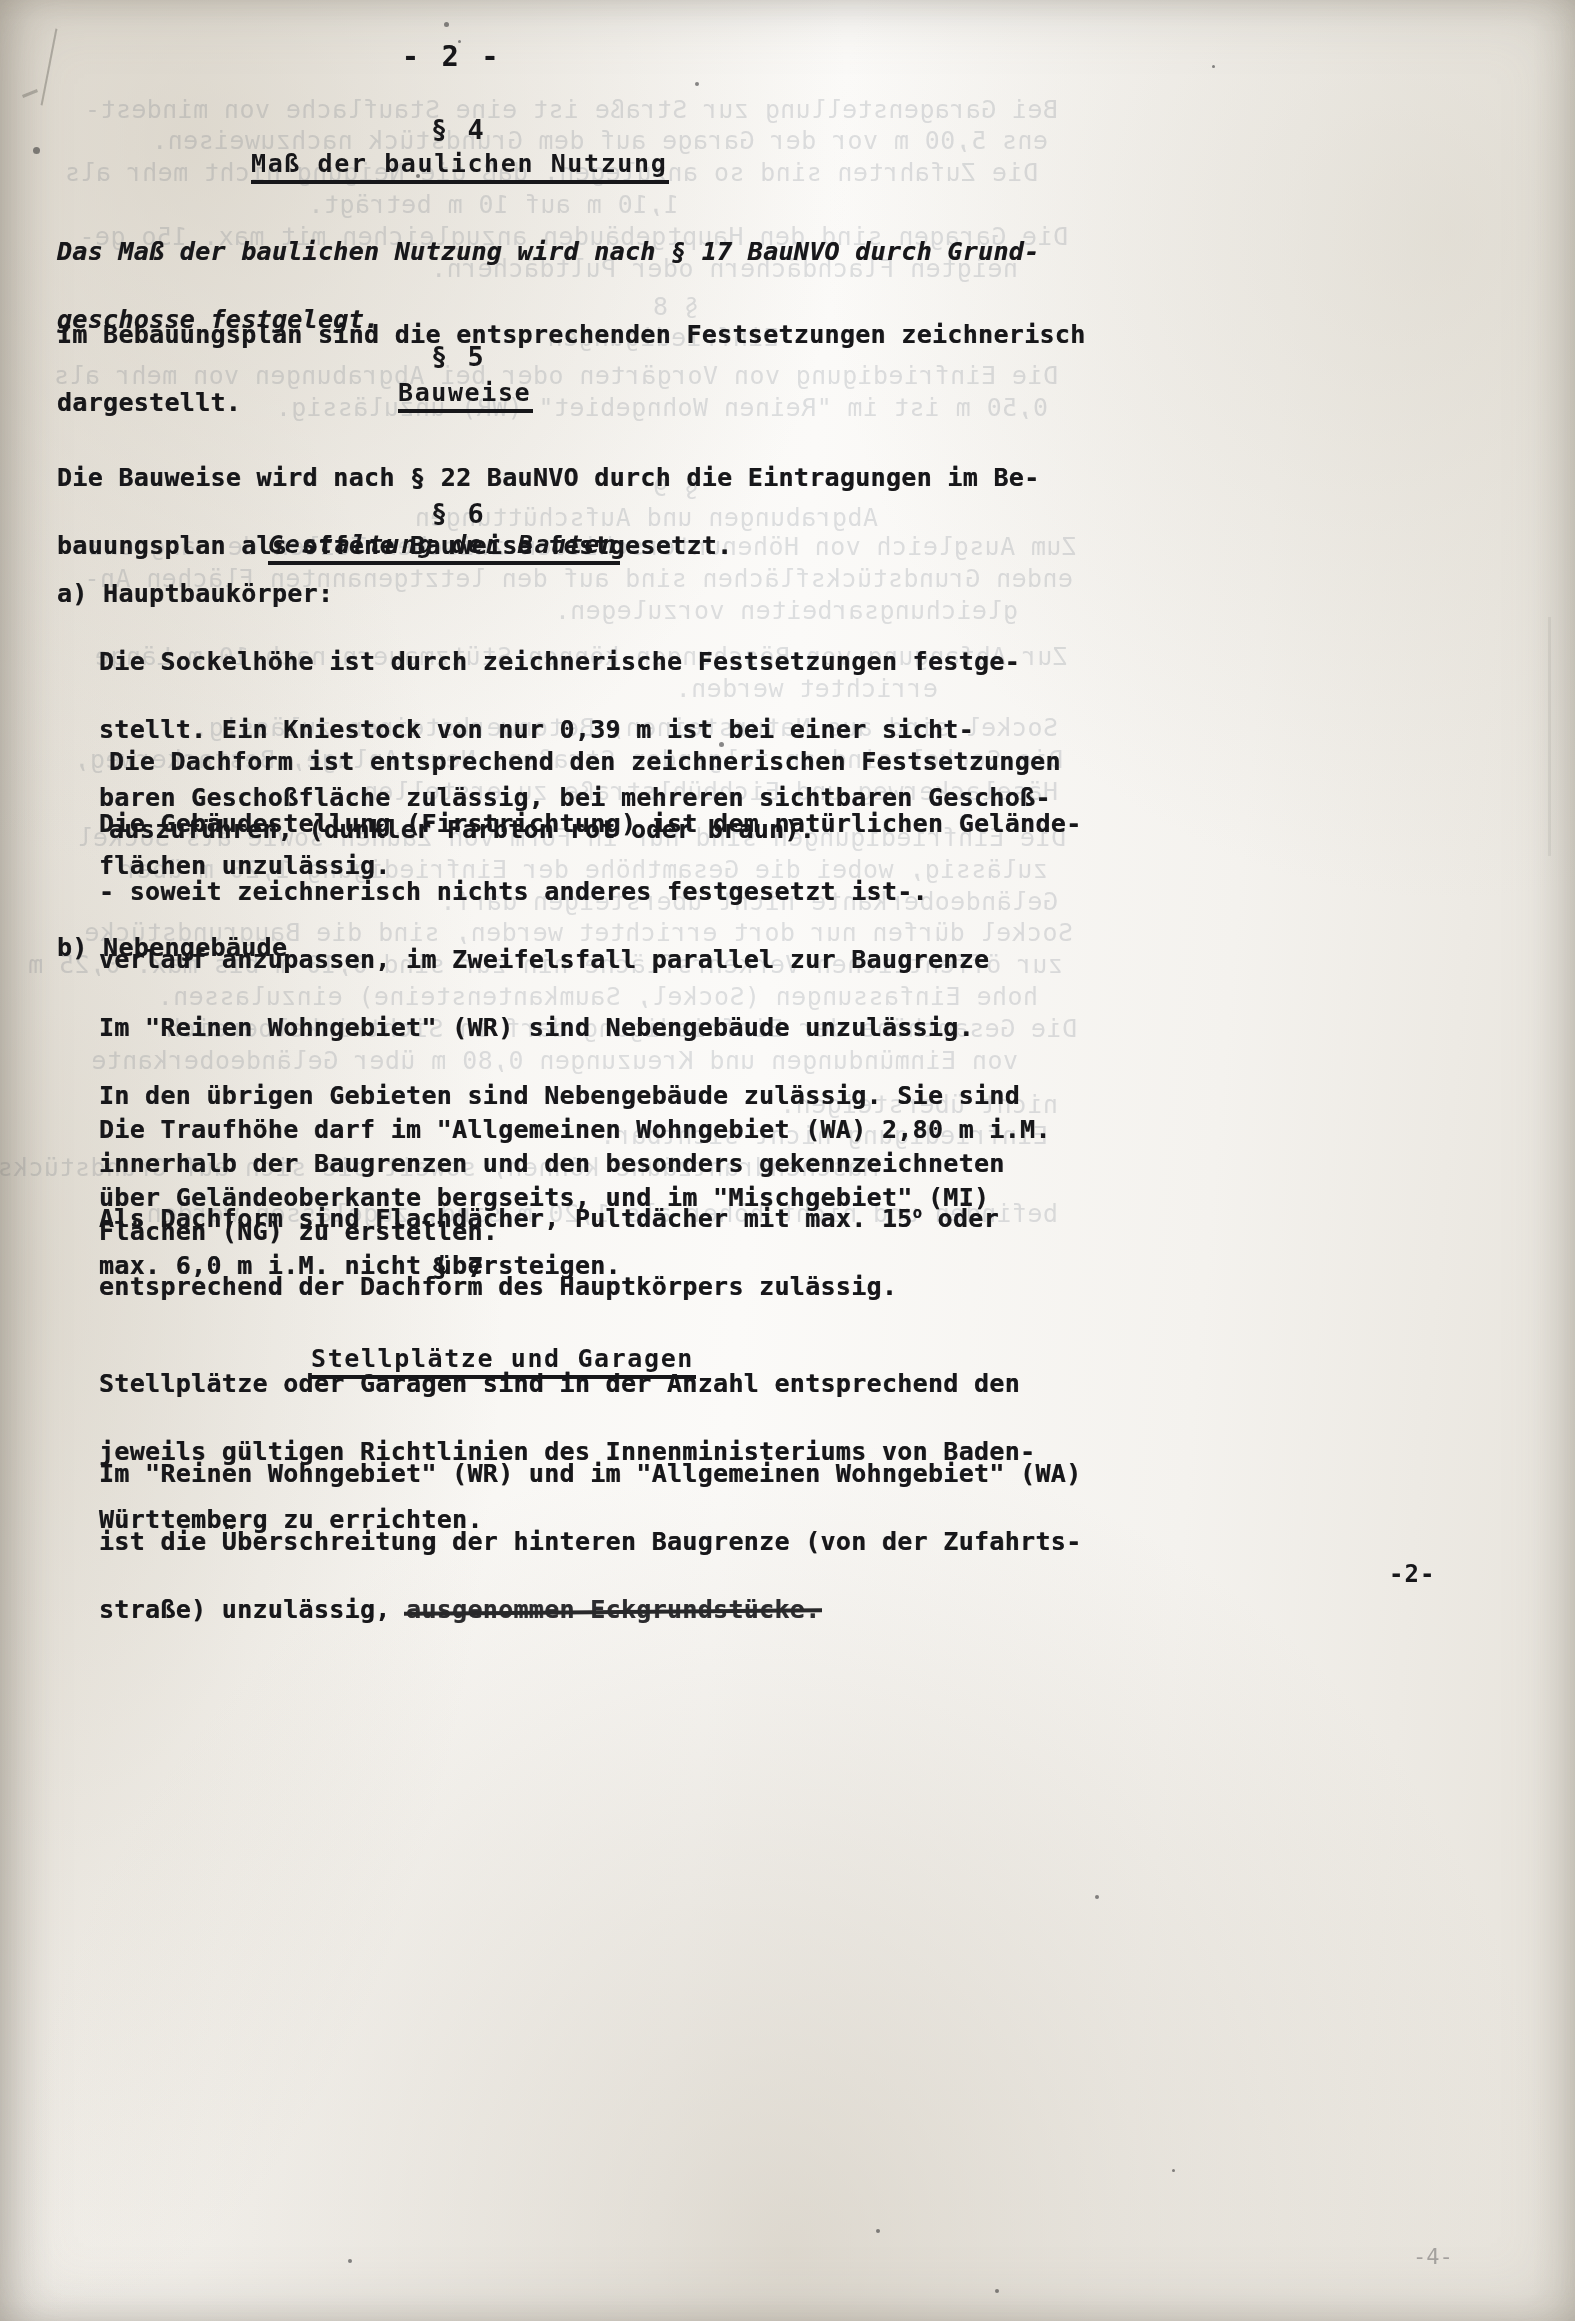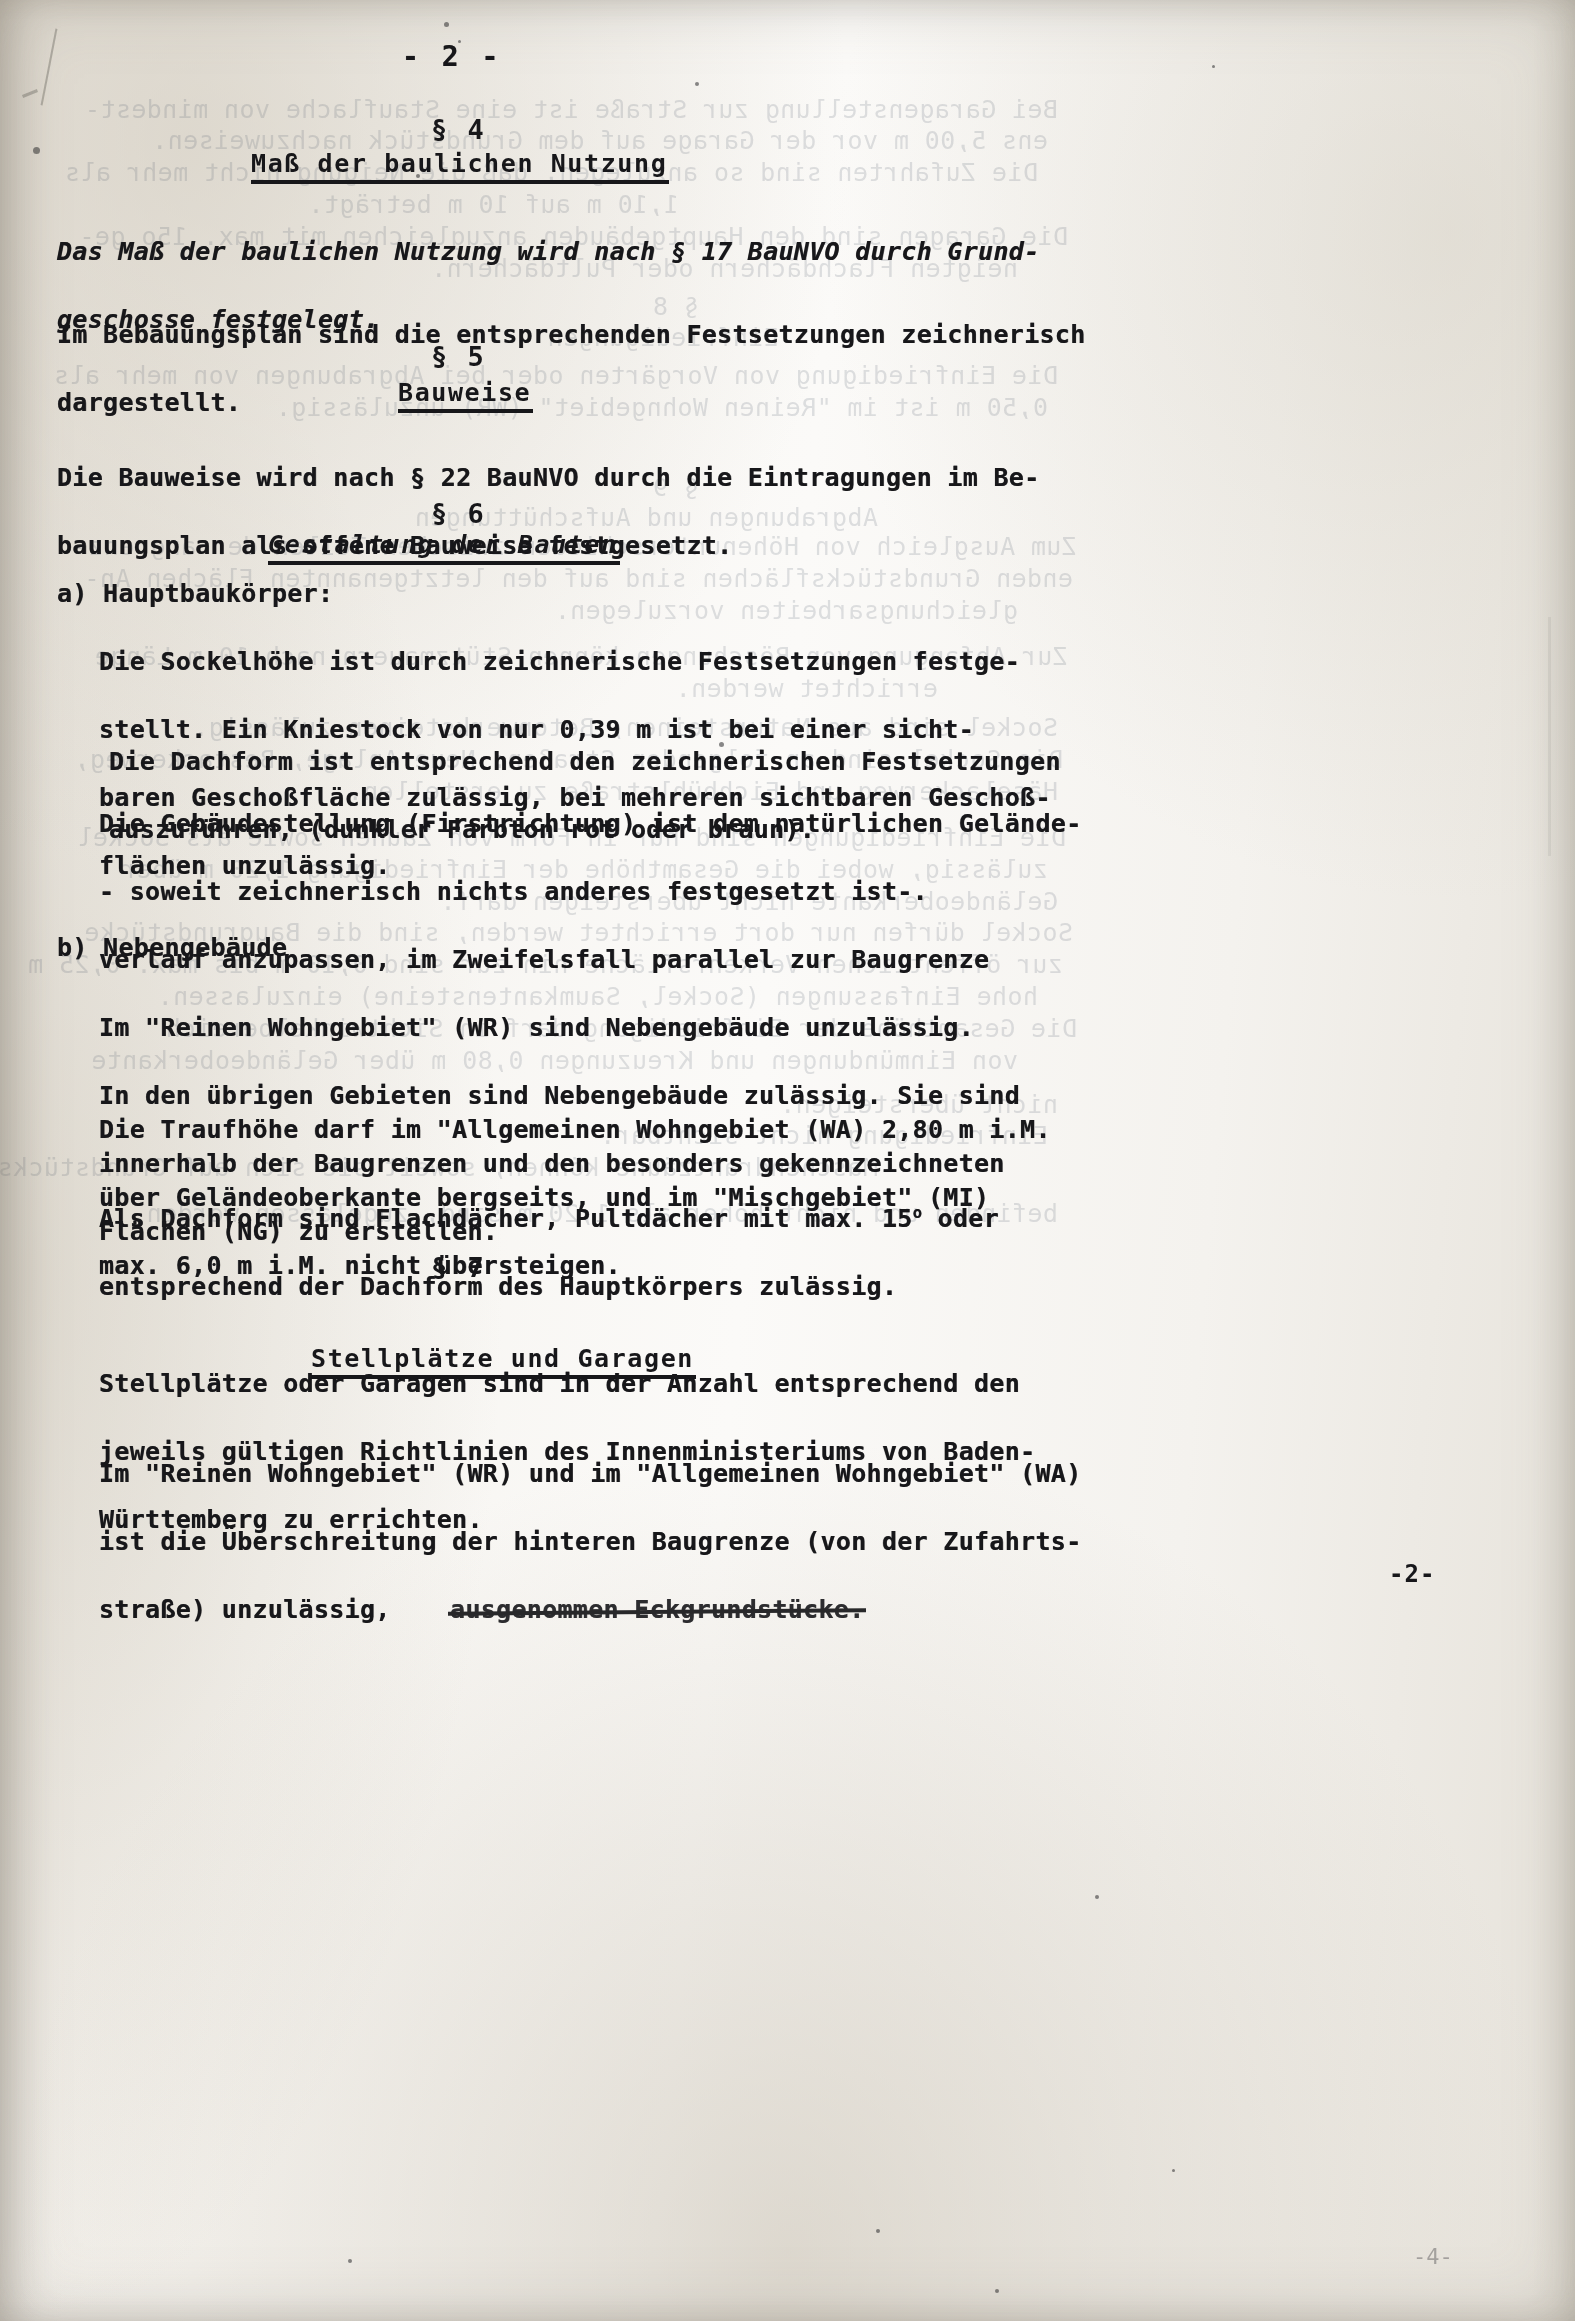--- a/index.html
+++ b/index.html
@@ -121,21 +121,20 @@
     left: 0;
     right: -2px;
     bottom: -3px;
     height: 4px;
     background: #17171a;
   }
 
   .strike {
     position: relative;
     opacity: 0.9;
-    margin-left: 44px;
   }
   .strike::after {
     content: "";
     position: absolute;
     left: -2px;
     right: -2px;
     top: 52%;
     height: 3.5px;
     background: #121214;
     transform: rotate(-0.5deg);

